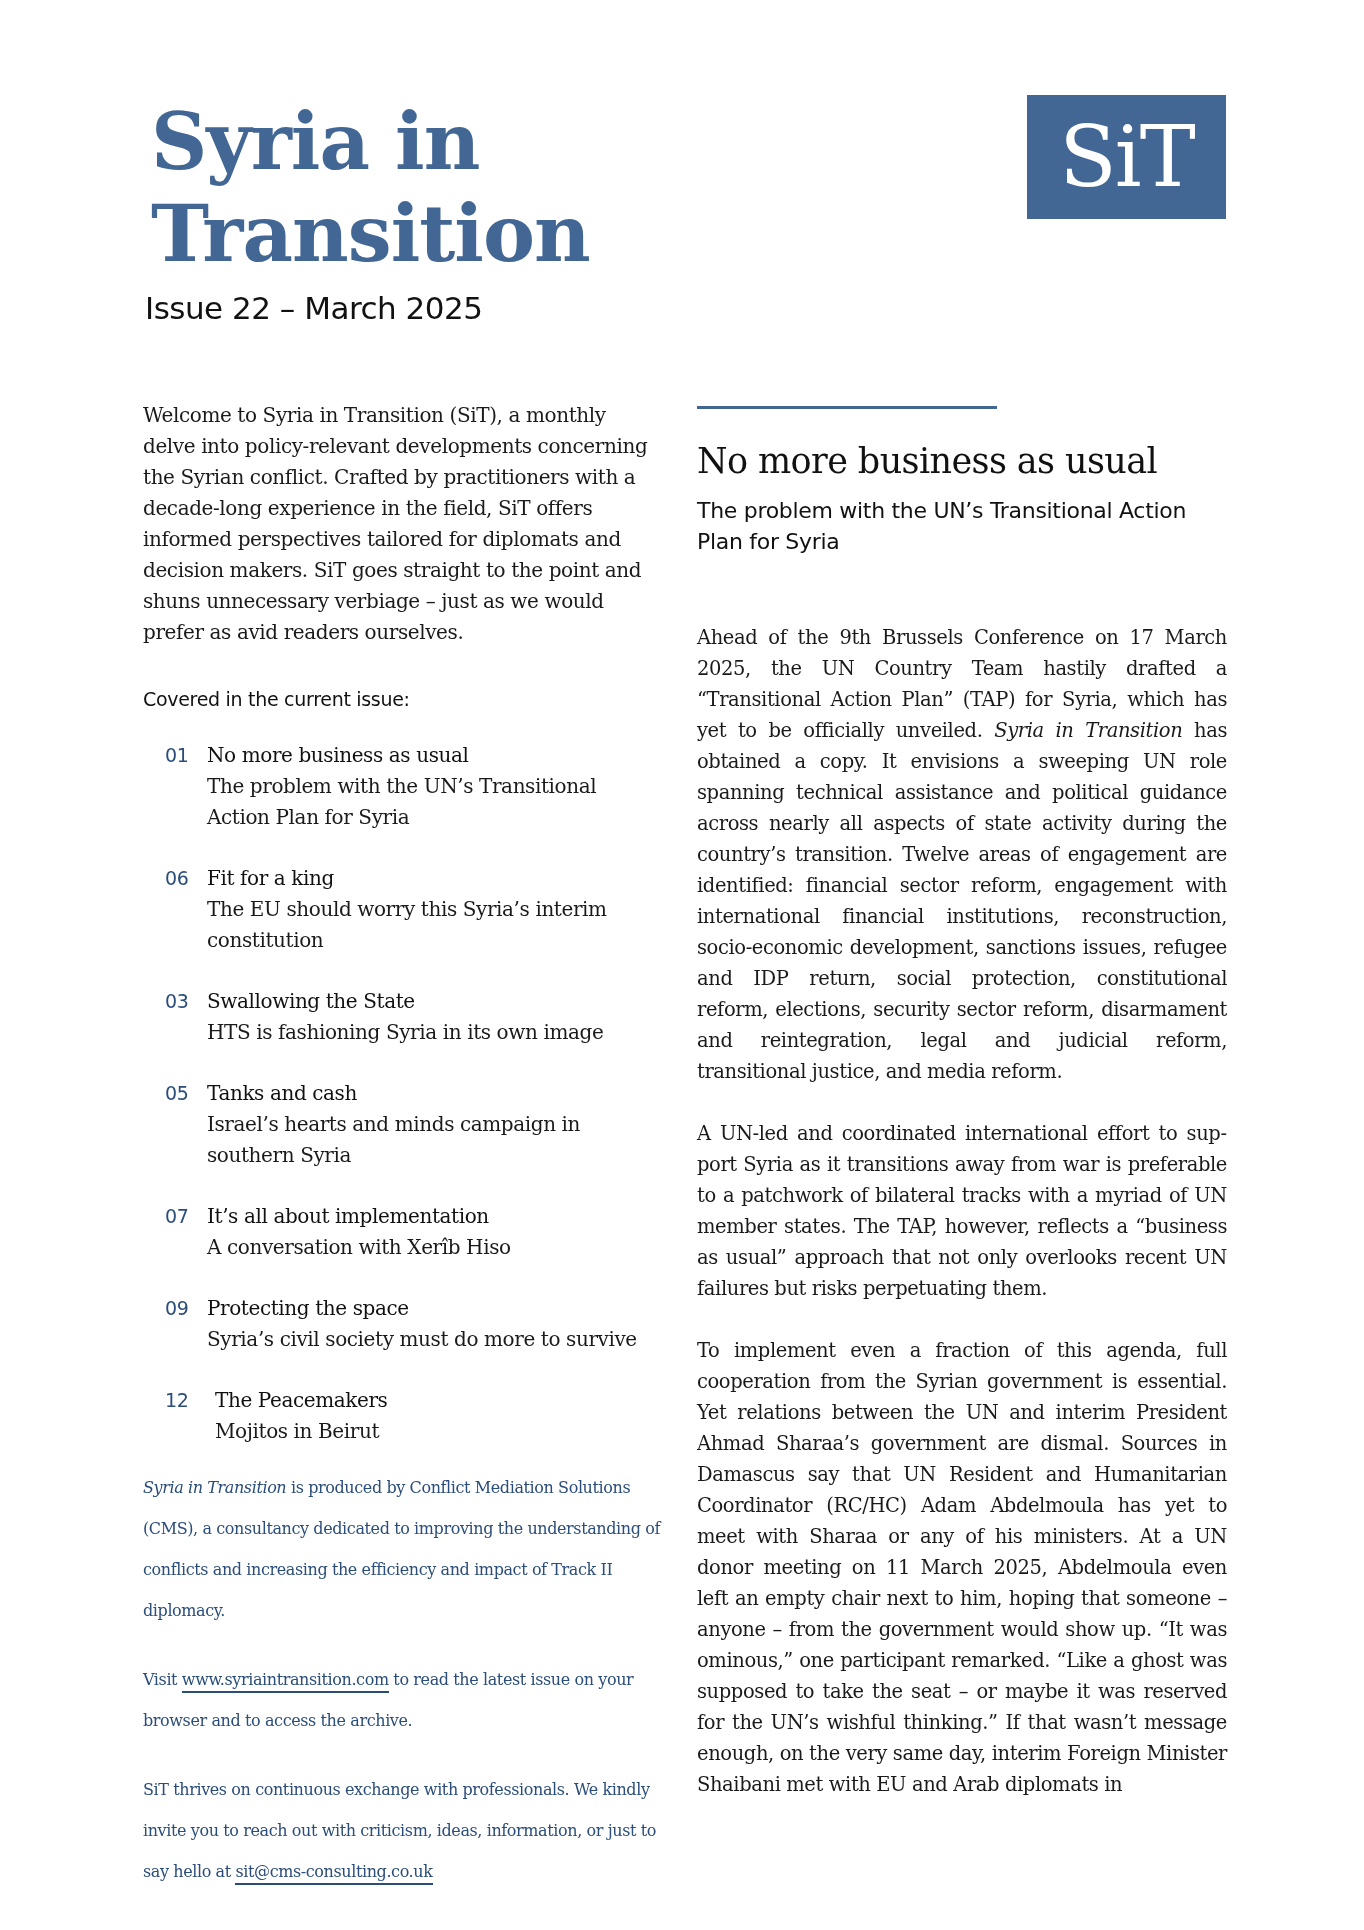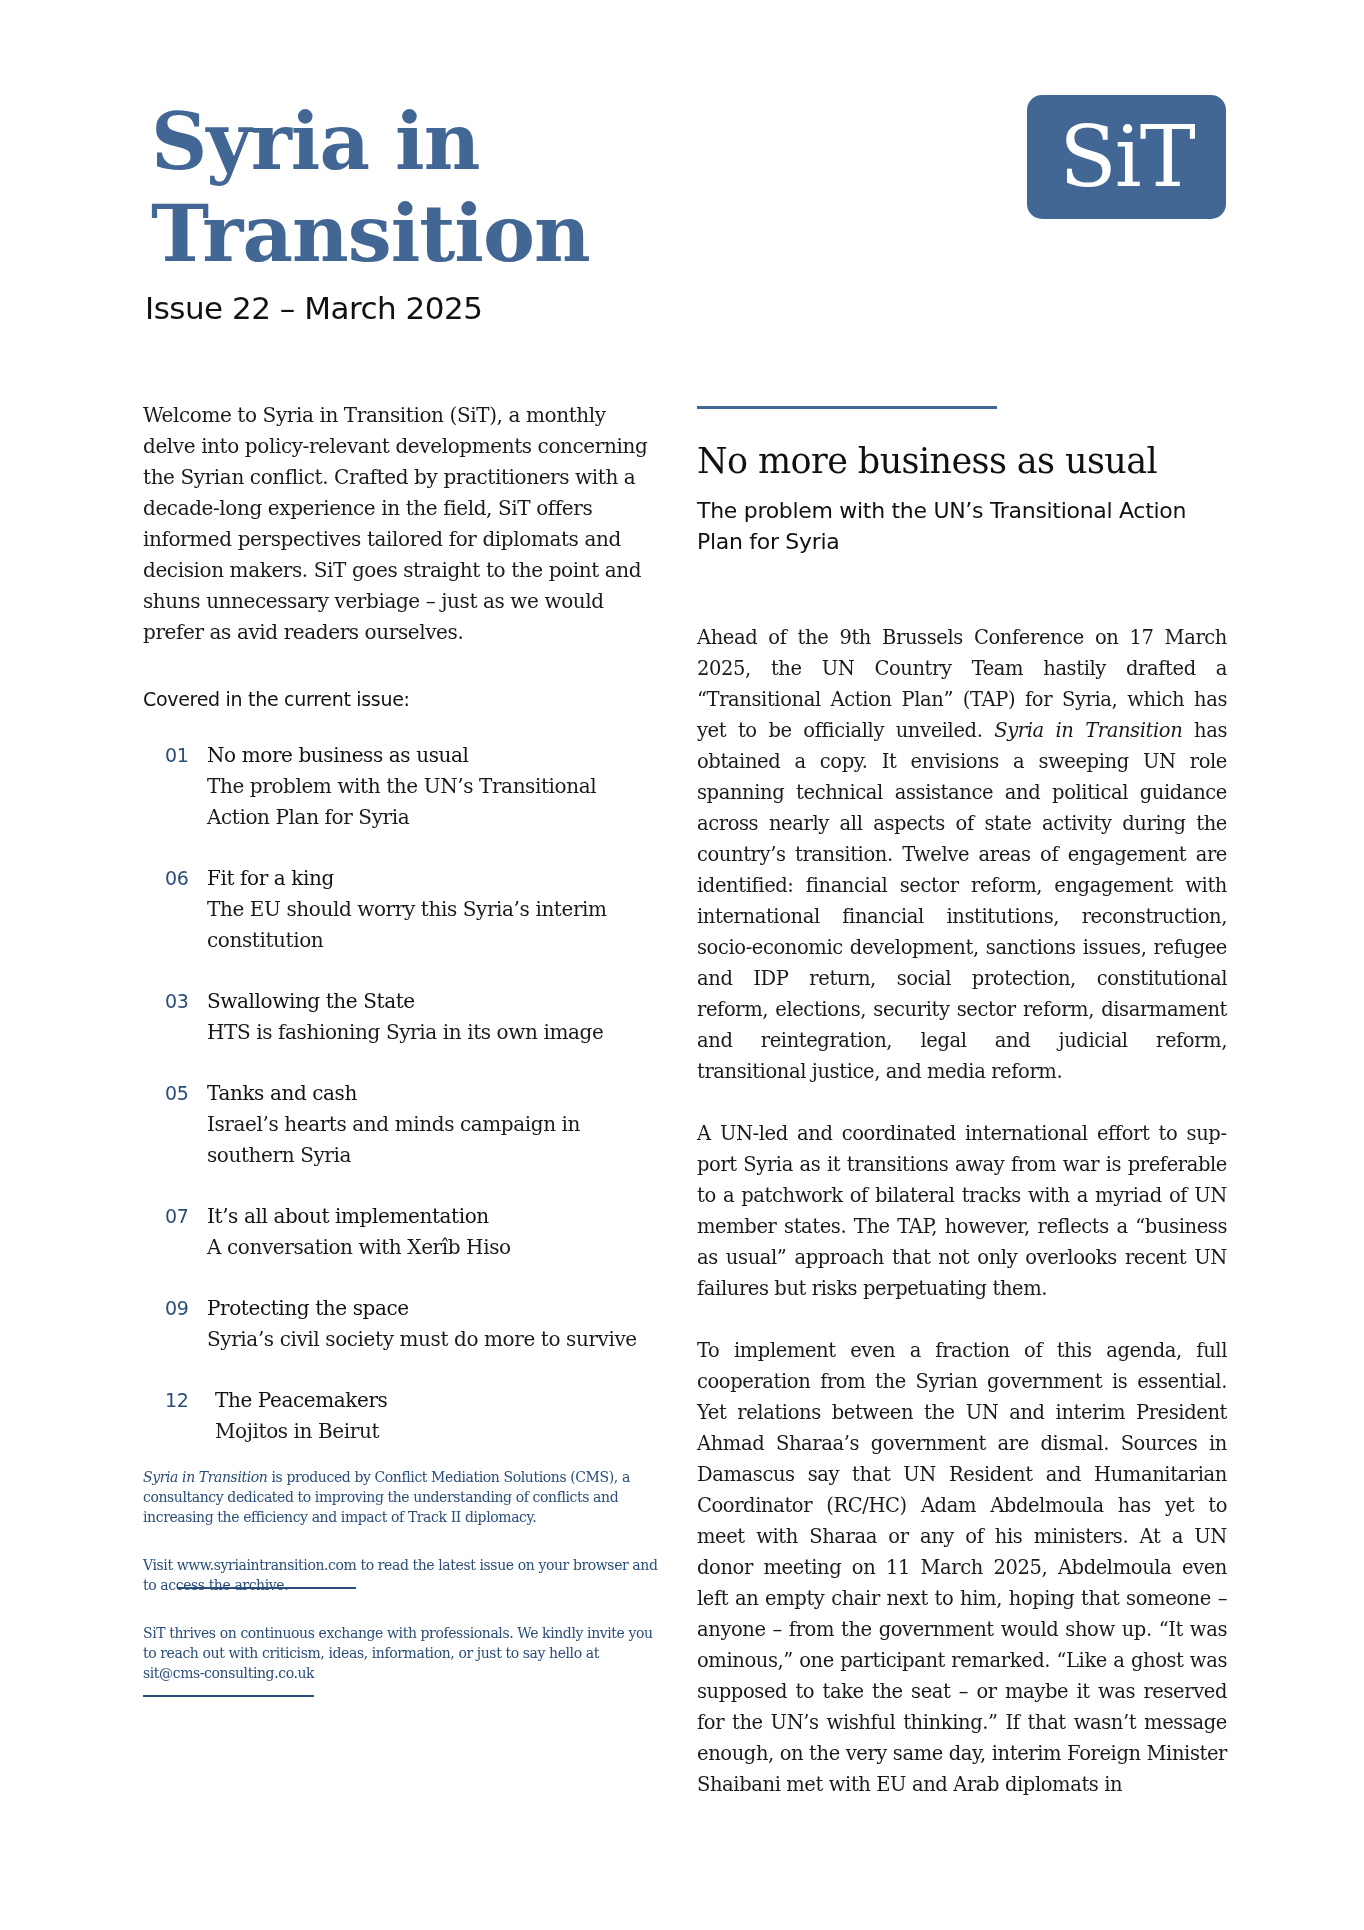--- a/index.html
+++ b/index.html
@@ -8,36 +8,36 @@
       position: absolute; left: 143px; top: 88px; margin: 8px;
       font-family: "DejaVu Serif", serif; font-weight: bold; color: #436794;
       font-size: 78px; line-height: 92px; letter-spacing: -1px;
     }
     .issue-line {
       position: absolute; left: 145px; top: 290px; margin: 0;
       font-family: "DejaVu Sans", sans-serif; font-size: 31px; color: #111; letter-spacing: -0.5px;
     }
     .logo-box {
       position: absolute; left: 1027px; top: 95px; width: 199px; height: 124px;
-      background: #436794; border-radius: 15px; display: flex; align-items: center; justify-content: center;
+      background: #436794; border-radius: 0; display: flex; align-items: center; justify-content: center;
     }
     .logo-text { font-family: "DejaVu Serif", serif; color: #ffffff; font-size: 84px; line-height: 1; letter-spacing: -2px; }
 
     .left-col { position: absolute; left: 143px; top: 400px; width: 520px; font-family: "DejaVu Serif", serif; }
     .intro { font-size: 20px; line-height: 31px; margin: 0; color: #1a1a1a; letter-spacing: -0.4px; }
     .covered-label { font-family: "DejaVu Sans", sans-serif; font-size: 19px; margin: 40px 0 0 0; color: #111; letter-spacing: -0.3px; }
     .toc { list-style: none; padding: 0; margin: 30px 0 0 0; }
     .toc-item { display: flex; margin-bottom: 30px; }
     .toc-num { width: 42px; flex: none; font-family: "DejaVu Sans", sans-serif; font-size: 19px; color: #2a4d7a; line-height: 31px; letter-spacing: -0.3px; margin-left: 22px; }
     .toc-body { flex: 1; font-size: 20px; line-height: 31px; letter-spacing: -0.4px; }
     .toc-title { display: block; color: #111; }
     .toc-sub { display: block; color: #1a1a1a; }
-    .footer-block { font-size: 14px; line-height: 20px; color: #2a4d7a; margin: 0 0 28px 0; letter-spacing: -0.4px; }
+    .footer-block { font-size: 16px; line-height: 41px; color: #2a4d7a; margin: 0 0 28px 0; letter-spacing: -0.4px; }
     .footer-block em { font-style: italic; }
-    .link { color: #2a4d7a; text-decoration: none; border-bottom: 2px solid #2a4d7a; padding-bottom: 14px; }
+    .link { color: #2a4d7a; text-decoration: none; border-bottom: 2px solid #2a4d7a; padding-bottom: 2px; }
 
     .right-col { position: absolute; left: 697px; top: 406px; width: 530px; font-family: "DejaVu Serif", serif; }
     .rule { width: 300px; height: 3px; background: #436794; margin: 0 0 30px 0; }
     .article-title { font-family: "DejaVu Serif", serif; font-weight: normal; font-size: 35px; line-height: 44px; margin: 0 0 12px 0; color: #111; letter-spacing: -0.6px; }
     .article-subtitle { font-family: "DejaVu Sans", sans-serif; font-size: 22px; line-height: 31px; margin: 0 0 65px 0; color: #111; letter-spacing: -0.3px; }
     .para { font-size: 19.5px; line-height: 31px; text-align: justify; margin: 0 0 31px 0; color: #1a1a1a; letter-spacing: -0.4px; hyphens: manual; }
     .para em { font-style: italic; }
   </style>
 </head>
 <body>

